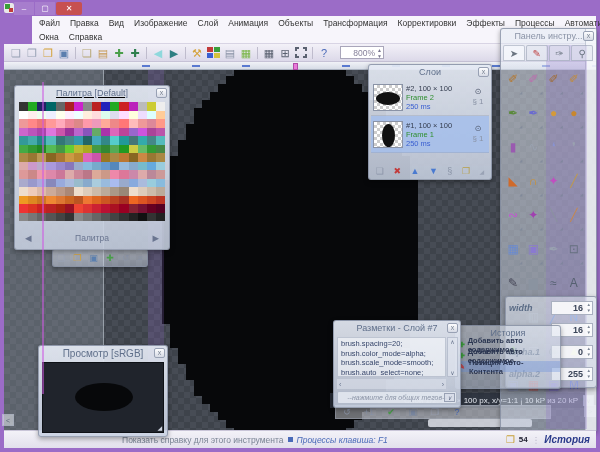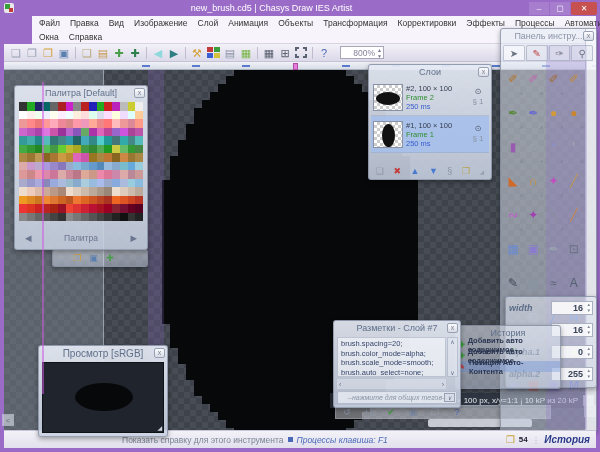--- a/index.html
+++ b/index.html
@@ -119,21 +119,20 @@
   .cnt{font-weight:bold;font-size:8px;color:#223;}
   .ellipse-host{position:absolute;left:0;top:8px;right:0;bottom:0;overflow:hidden;z-index:1;}
 </style>
 </head>
 <body>
 
 <div class="window">
 
   <div class="titlebar">
     <div class="appicon"></div>
-    <div class="title">new_brush.cd5 | Chasys Draw IES Artist</div>
     <div class="winbtn">–</div>
     <div class="winbtn">▢</div>
     <div class="winbtn close">✕</div>
   </div>
 
   <div class="menubar">
     <div class="menurow" id="menu-row1">
         <span class="menuitem">Файл</span>
         <span class="menuitem">Правка</span>
         <span class="menuitem">Вид</span>
@@ -266,21 +265,21 @@
       <span style="color: rgb(138, 147, 166);">+1</span>
       <span style="color: rgb(74, 158, 74);">✔</span>
       <span style="color: rgb(122, 135, 160);">▣</span>
       <span style="color: rgb(154, 163, 182);">❐</span>
       <span style="color: rgb(74, 106, 184);">?</span>
     </div>
   <div class="scrbtn" style="left:2px;top:414px;">&lt;</div>
   <div class="scrbtn" style="left:584px;top:405px;">&gt;</div>
   <div class="sthumb" style="left:428px;top:419px;width:104px;height:8px;"></div>
 
-  <div class="panel" style="left:14px;top:85px;width:134px;height:165px;z-index:10;">
+  <div class="panel" style="left:14px;top:85px;width:156px;height:165px;z-index:10;text-decoration:underline;">
     <div class="ptitle">Палитра [Default]</div>
     <div class="pclose">x</div>
     <div class="swgrid" id="swatch-grid">
         <div style="background: rgb(51, 51, 51);"></div>
         <div style="background: rgb(34, 170, 34);"></div>
         <div style="background: rgb(34, 34, 102);"></div>
         <div style="background: rgb(0, 102, 102);"></div>
         <div style="background: rgb(102, 102, 102);"></div>
         <div style="background: rgb(170, 34, 34);"></div>
         <div style="background: rgb(204, 34, 204);"></div>

